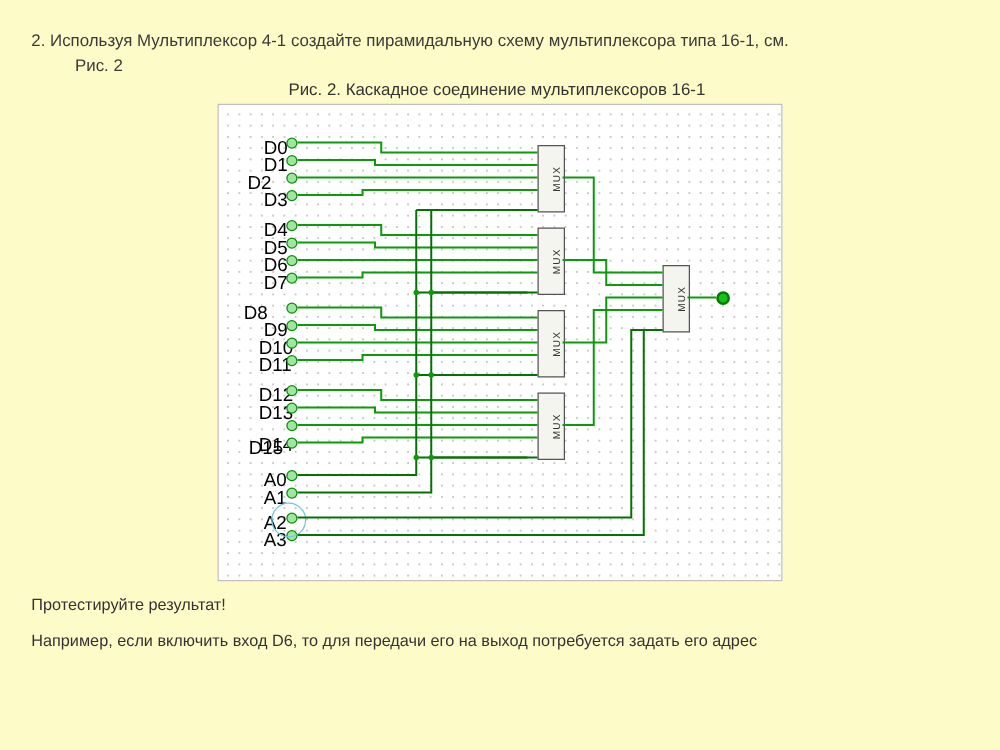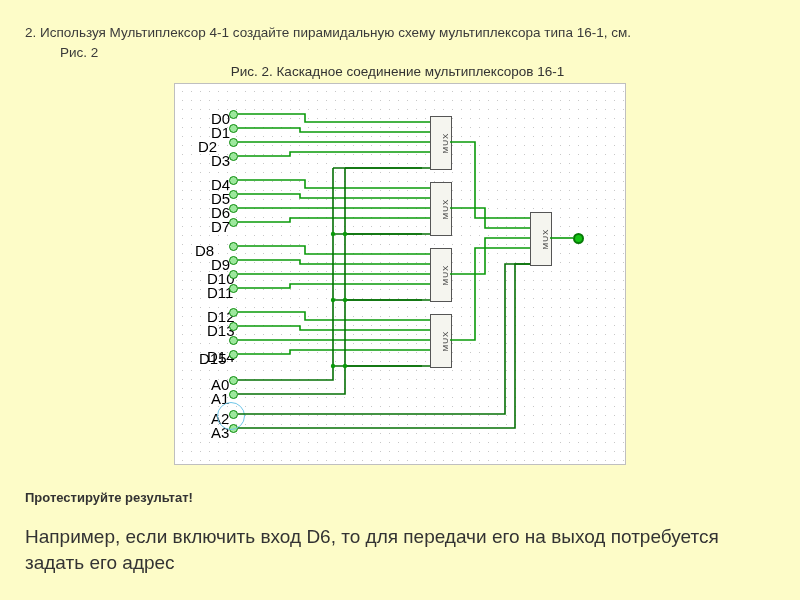--- a/index.html
+++ b/index.html
@@ -1,21 +1,21 @@
 <!DOCTYPE html>
 <html><head>
 <meta charset="utf-8">
 <style>
   html,body{margin:0;padding:0;width:800px;height:600px;background:#fdfcc8;font-family:Verdana,Geneva,sans-serif;font-size:13px;color:#333;}
   .page{padding:24px 25px 0 25px;}
   .task{color:#3a3a3a;font-size:13.5px;line-height:1.35;margin:0 0 2px 0;}
   .indent{margin-left:35px;}
   .caption{font-size:13.5px;text-align:center;margin:2px 0 4px 0;padding-right:5px;}
-  .test{font-weight:bold;margin-top:22px;margin-bottom:12px;font-size:13px;}
-  .example{font-size:19px;line-height:1.35;}
+  .test{font-weight:normal;margin-top:8px;margin-bottom:12px;font-size:13px;}
+  .example{font-size:13px;line-height:1.35;}
   .diagram-wrap{text-align:center;margin:0 0 2px 0;}
   .diagram{display:inline-block;border:1px solid #bfbfbf;background:#fff;position:relative;width:450px;height:380px;}
   .diagram .title{position:absolute;top:4px;left:80px;font-weight:bold;font-size:10px;font-family:Arial;}
   .grid{position:absolute;inset:0;background-image:radial-gradient(circle,#c7c7c7 0.6px,transparent 0.6px);background-size:9px 9px;background-position:3px 3px;}
   .lbl{position:absolute;font-size:15px;font-family:Arial;color:#000;}
   .pin{position:absolute;width:9px;height:9px;border:1.5px solid #0a8a0a;border-radius:50%;background:#9de89d;box-sizing:border-box;}
   .mux{position:absolute;width:20px;height:52px;border:1.5px solid #555;background:#f5f5ef;}
   .mux span{position:absolute;left:4px;top:50%;transform:translateY(-50%) rotate(-90deg);transform-origin:center;font-size:8px;font-family:Arial;letter-spacing:1px;}
   .outpin{position:absolute;width:11px;height:11px;border:2px solid #067906;border-radius:50%;background:#14c414;box-sizing:border-box;}
   .circle-mark{position:absolute;width:26px;height:26px;border:1.5px solid #6fc6e8;border-radius:50%;}

